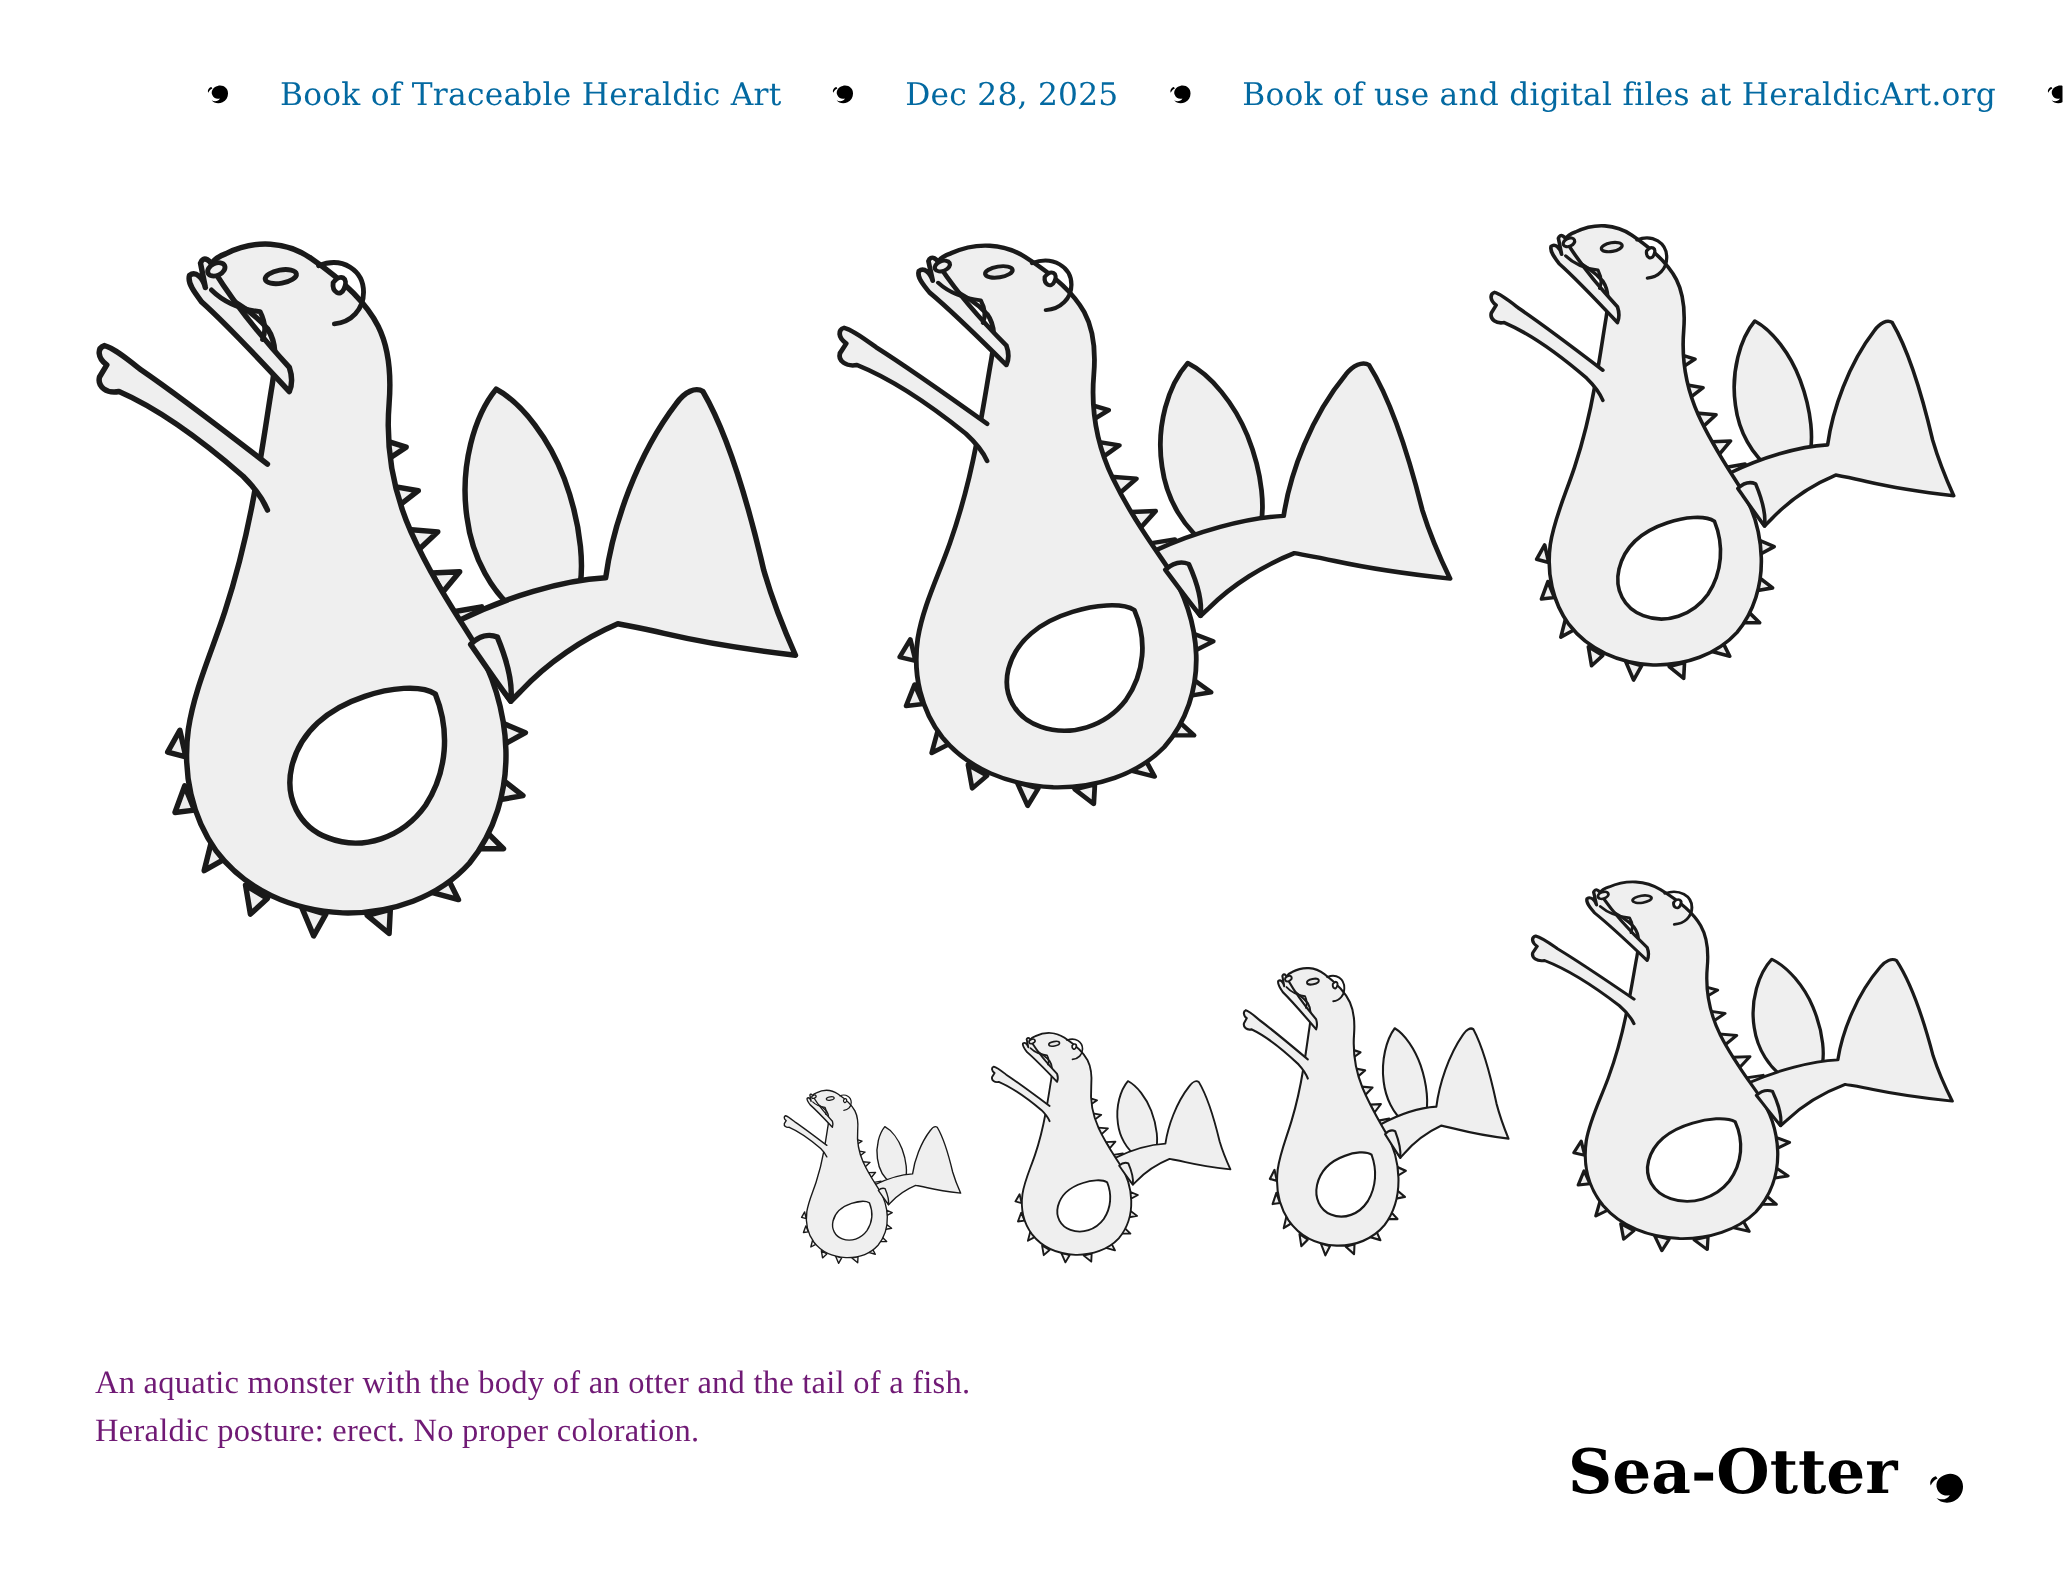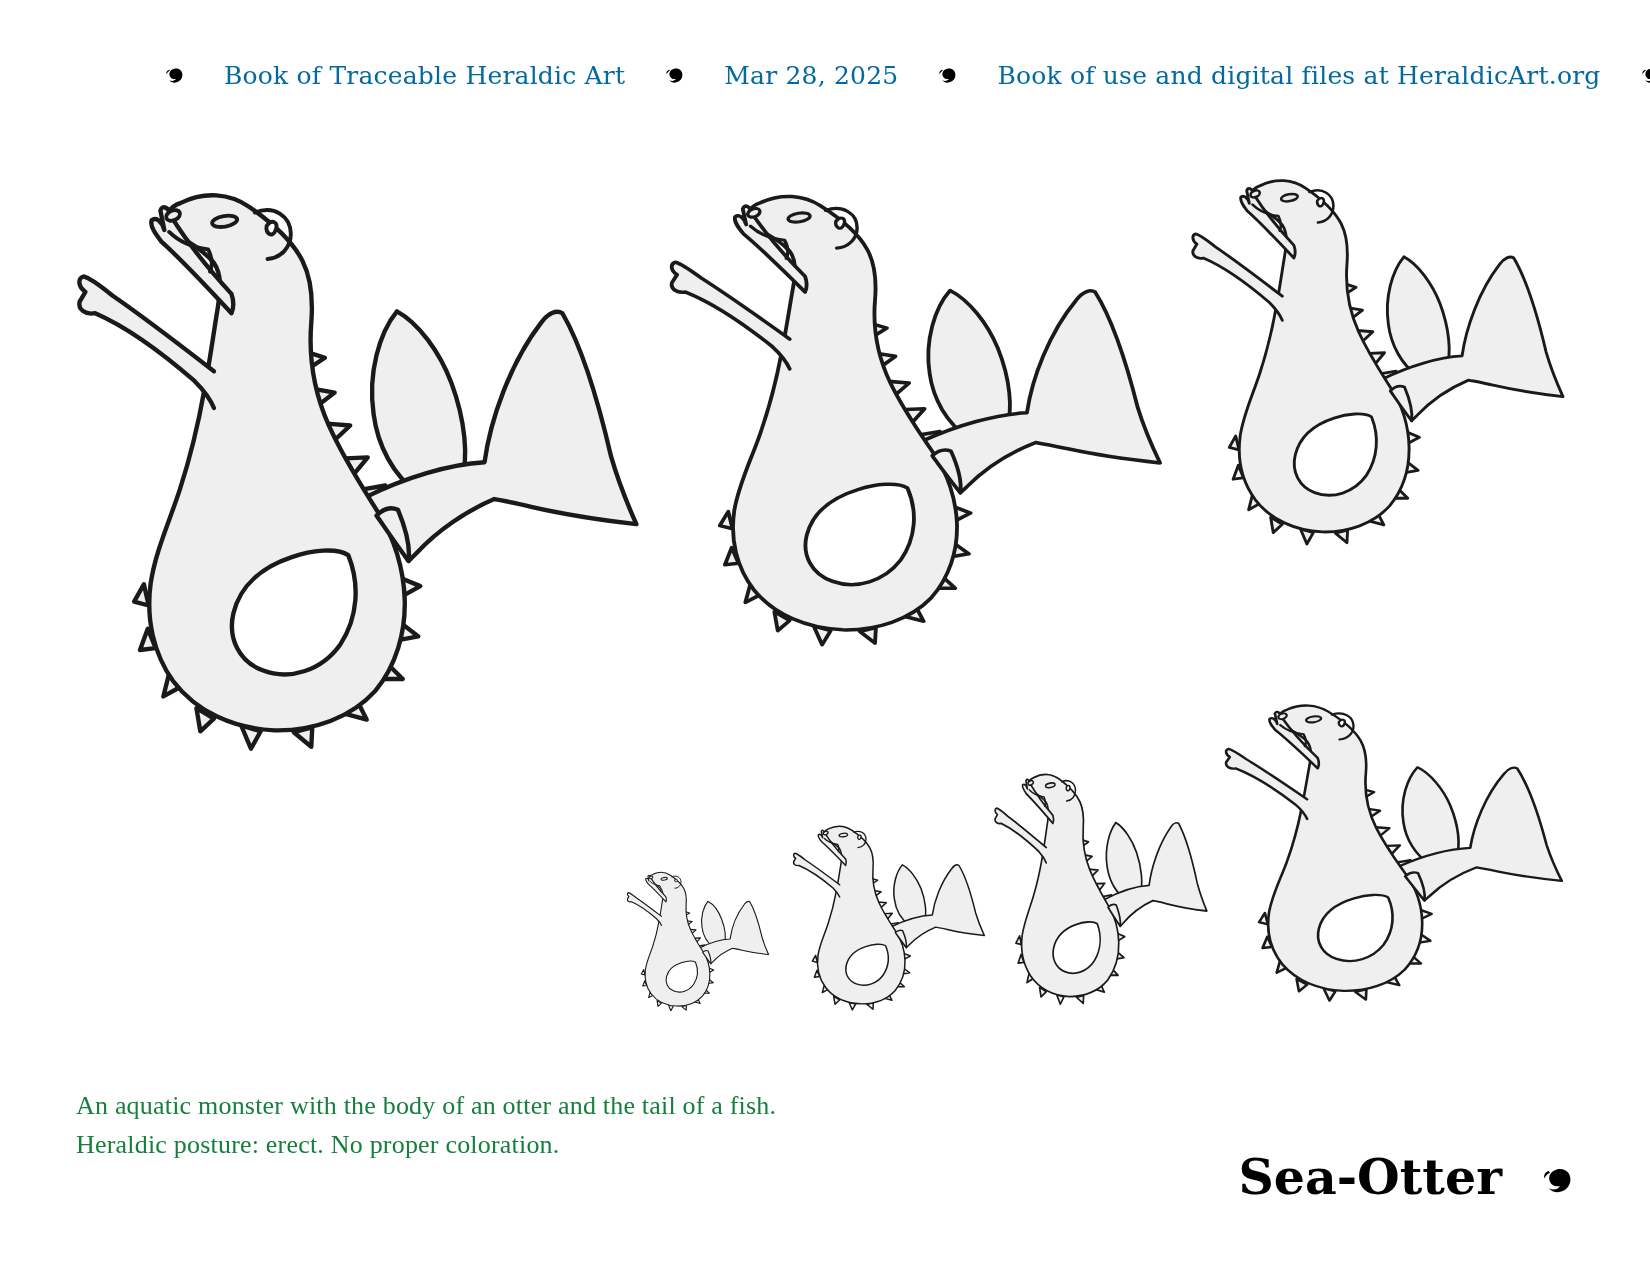--- a/index.html
+++ b/index.html
@@ -23,25 +23,25 @@
   .o2{left:660px; top:176px; width:512px; height:486px;}
   .o3{left:1184px;top:164px; width:388px; height:394px;}
   .o4{left:624px; top:866px; width:148px; height:150px;}
   .o5{left:789px; top:818px; width:200px; height:199px;}
   .o6{left:990px; top:764px; width:222px; height:249px;}
   .o7{left:1218px;top:692px; width:352px; height:320px;}
   .defs-holder{position:absolute;width:0;height:0;overflow:hidden;}
   
   .desc{
     position:absolute;left:76px;top:1086px;
-    font-size:26px;line-height:39px;color:#15803d;letter-spacing:.2px;
+    font-size:26px;line-height:39px;color:#701a75;letter-spacing:.2px;
   }
   .title-block{
     position:absolute;right:77px;top:1148px;
-    display:flex;align-items:center;gap:40px;
+    display:flex;align-items:flex-end;gap:24px;
     font-family:"DejaVu Serif",serif;font-weight:bold;font-size:49px;color:#000;
     white-space:nowrap;
   }
 </style>
 </head>
 <body>
 
 <svg class="defs-holder" aria-hidden="true">
   <defs>
     <symbol id="fleuron-glyph" viewBox="0 0 24 24">
@@ -100,21 +100,21 @@
       <svg viewBox="0 0 24 24">
         <use href="#fleuron-glyph"></use>
       </svg>
     </span>
   <span>Book of Traceable Heraldic Art</span>
   <span class="fleuron">
       <svg viewBox="0 0 24 24">
         <use href="#fleuron-glyph"></use>
       </svg>
     </span>
-  <span>Mar 28, 2025</span>
+  <span>Dec 28, 2025</span>
   <span class="fleuron">
       <svg viewBox="0 0 24 24">
         <use href="#fleuron-glyph"></use>
       </svg>
     </span>
   <span>Book of use and digital files at HeraldicArt.org</span>
   <span class="fleuron">
       <svg viewBox="0 0 24 24">
         <use href="#fleuron-glyph"></use>
       </svg>

